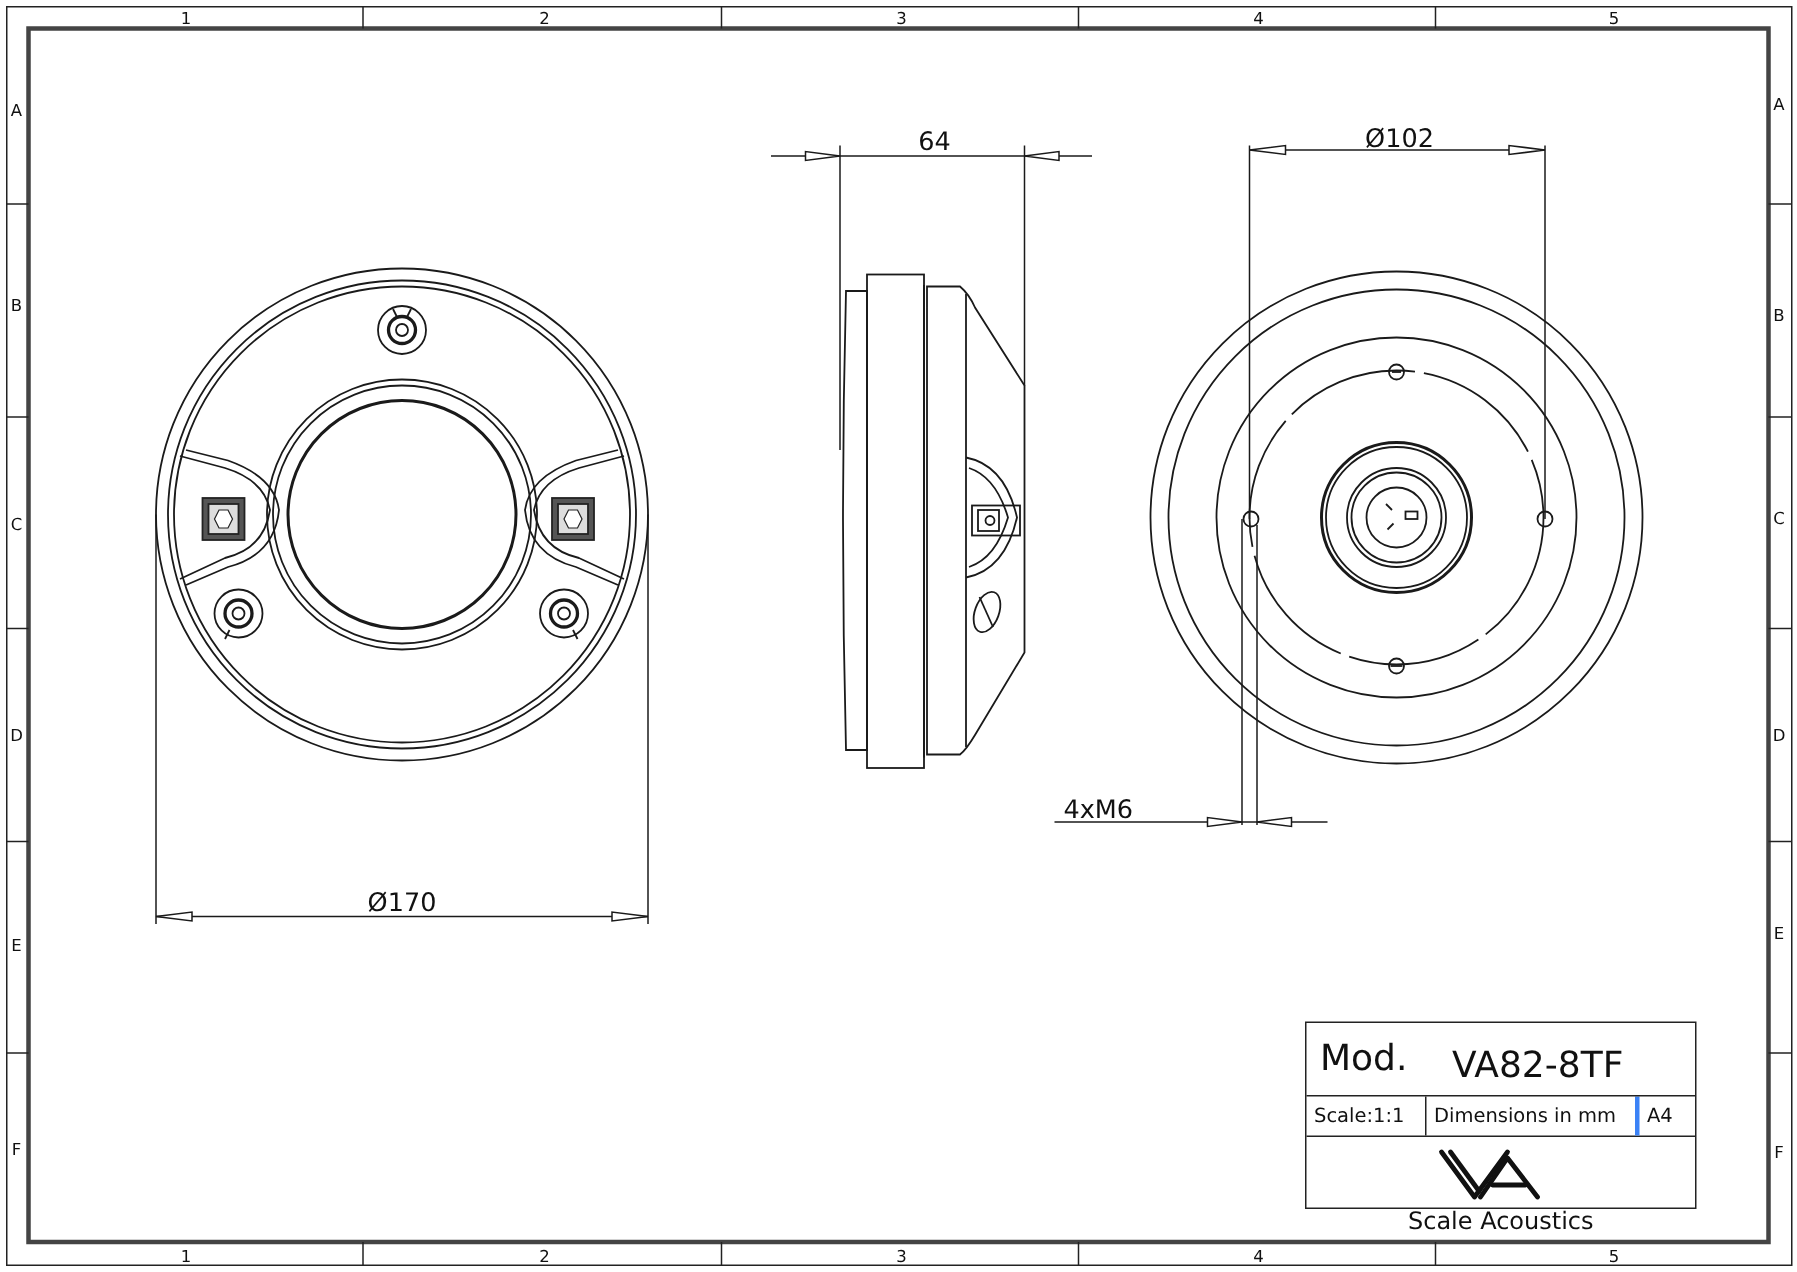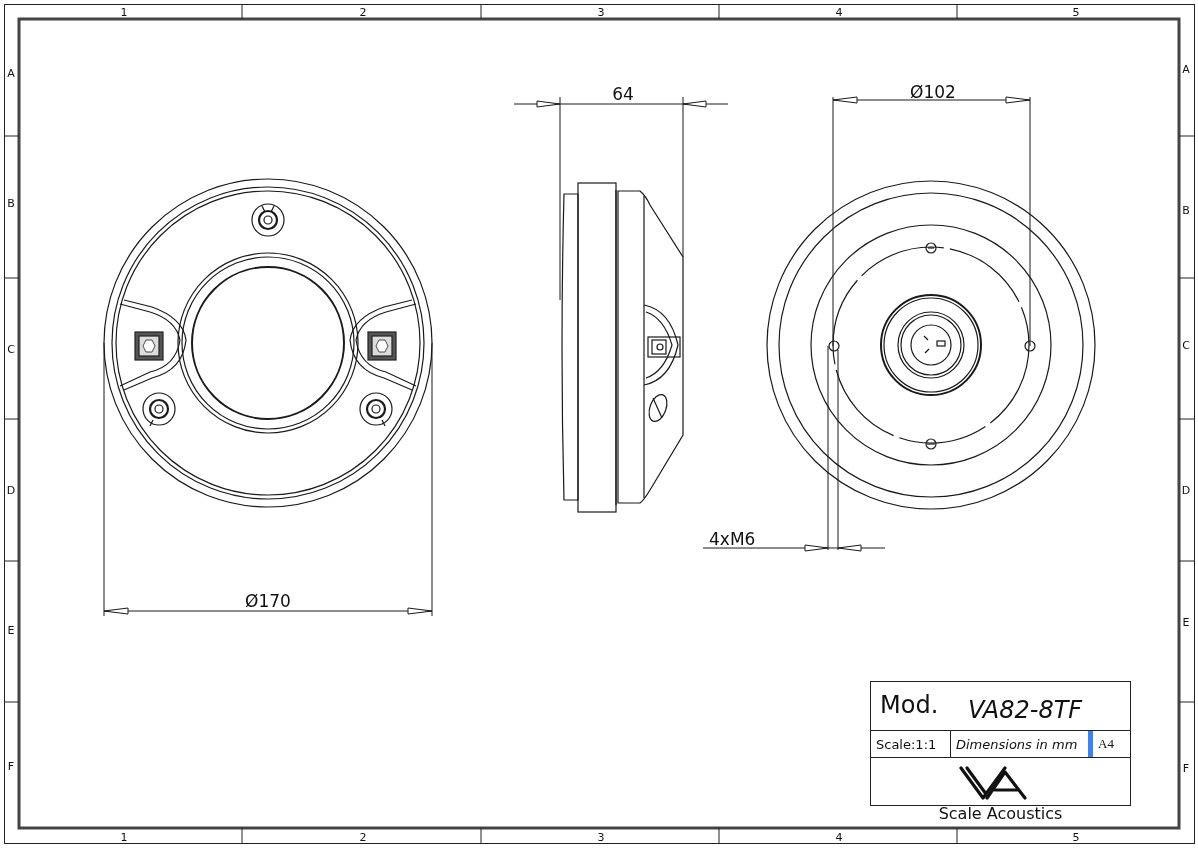--- a/index.html
+++ b/index.html
@@ -4,26 +4,26 @@
 <style>
   html, body { margin:0; padding:0; background:#ffffff; }
   body { width:1198px; height:848px; position:relative; overflow:hidden; font-family:"DejaVu Sans", sans-serif; }
   .sheet { position:absolute; left:0; top:0; width:1198px; height:848px; }
   svg text { font-family:"DejaVu Sans", sans-serif; }
   .zone-label { font-size:11px; fill:#111; }
   .dim-text { font-size:17px; fill:#111; }
   #title-block { position:absolute; left:870px; top:681px; width:261px; height:125px; box-sizing:border-box; border:1px solid #222; background:#fff; }
   #title-block .row1 { height:48px; border-bottom:1px solid #222; position:relative; }
   #title-block .mod-label { position:absolute; left:9px; top:9px; font-size:24px; color:#111; font-family:"DejaVu Sans", sans-serif; }
-  #title-block .mod-value { position:absolute; left:97px; top:14px; font-size:24px; color:#111; font-family:"DejaVu Sans", sans-serif;font-style:italic; }
+  #title-block .mod-value { position:absolute; left:97px; top:14px; font-size:24px; color:#111; font-family:"DejaVu Sans", sans-serif; }
   #title-block .row2 { height:26px; border-bottom:1px solid #222; display:flex; font-size:13px; color:#111; }
   #title-block .row2 > div { display:flex; align-items:center; box-sizing:border-box; padding-left:5px;text-align:center; }
   #title-block .cell-scale { width:80px; border-right:1px solid #222; }
-  #title-block .cell-dims { width:142px; border-right:5px solid #3b82f6;font-style:italic; }
-  #title-block .cell-size { flex:1;font-family:Liberation Serif, serif; }
+  #title-block .cell-dims { width:142px; border-right:3px solid #3b82f6; }
+  #title-block .cell-size { flex:1; }
   #title-block .row3 { position:relative; height:71px; }
   #title-block .logo { position:absolute; left:88px; top:6px; }
   #title-block .company { position:absolute; left:0; right:0; top:46px; text-align:center; font-size:16px; color:#111; }
 </style>
 </head>
 <body>
 
 <div class="sheet">
 <svg width="1198" height="848" viewBox="0 0 1198 848" xmlns="http://www.w3.org/2000/svg">
 

